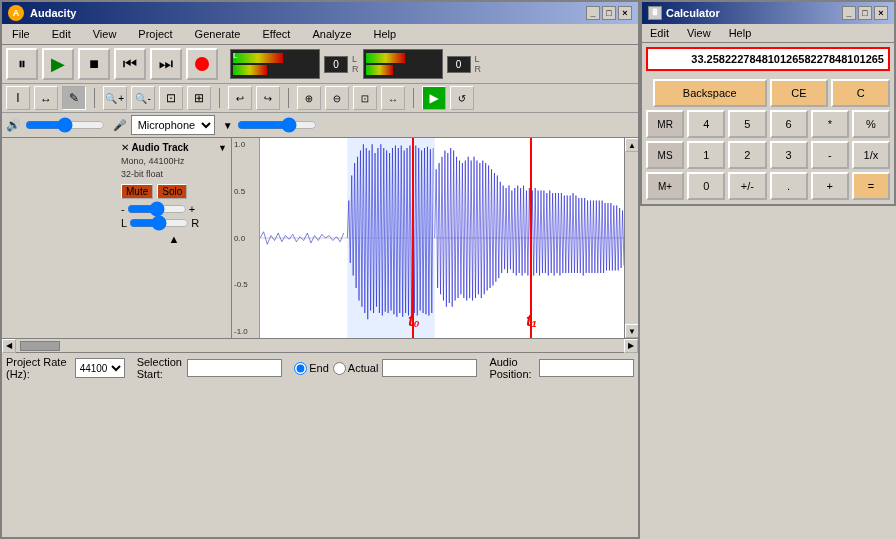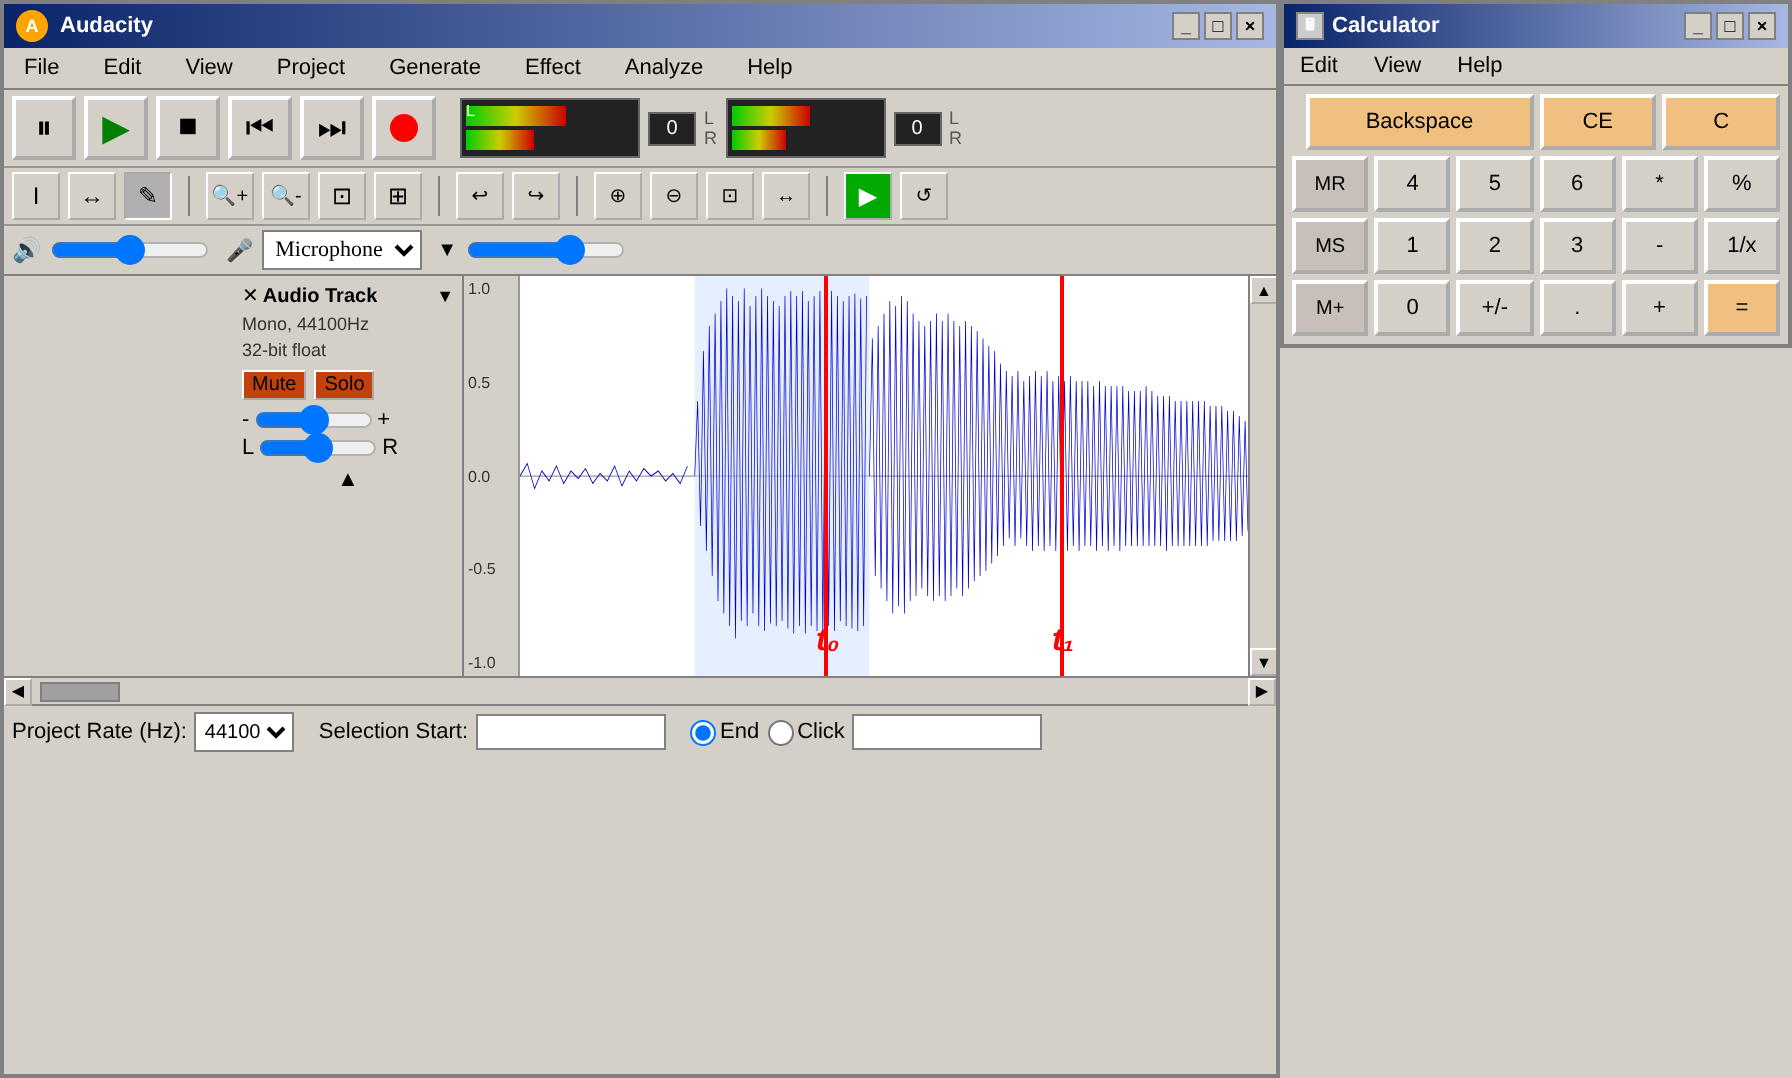--- a/index.html
+++ b/index.html
@@ -126,21 +126,21 @@
       padding: 2px 4px;
       gap: 4px;
       border-top: 1px solid #999;
     }
 
     .vol-icon { font-size: 12px; }
     input[type=range] { width: 80px; height: 12px; }
 
     .mic-select {
       height: 20px; font-size: 11px; background: white;
-      border: 1px solid #808080; padding: 0 2px; font-family: Liberation Serif, serif;
+      border: 1px solid #808080; padding: 0 2px;
     }
 
     .timeline-ruler {
       height: 18px;
       background: #d4d0c8;
       margin-left: 115px;
       border-bottom: 1px solid #808080;
       position: relative;
       overflow: hidden;
     }
@@ -557,25 +557,29 @@
       <input type="text" class="time-input" style="">
     </div>
 
     <div class="bottom-group">
       <label class="radio-label">
         <input type="radio" name="endlen" checked="" style="">
         <span>End</span>
       </label>
       <label class="radio-label">
         <input type="radio" name="endlen" style="">
-        <span>Click</span>
+        <span>Actual</span>
       </label>
       <input type="text" class="time-input" style="">
     </div>
 
+    <div class="bottom-group">
+      <span class="bottom-label">Audio Position:</span>
+      <input type="text" class="time-input" style="">
+    </div>
   </div>
 
 
 </div>
 
 <div class="calc-window">
 
   <div class="calc-title">
     <div class="calc-title-icon">🖩</div>
     <span>Calculator</span>
@@ -585,20 +589,23 @@
       <div class="calc-title-btn">×</div>
     </div>
   </div>
 
   <div class="calc-menu">
     <span class="calc-menu-item">Edit</span>
     <span class="calc-menu-item">View</span>
     <span class="calc-menu-item">Help</span>
   </div>
 
+  <div class="calc-display-row">
+    <input type="text" class="calc-display highlighted" value="33.25822278481012658227848101265" style="font-size: 11px;">
+  </div>
 
   <div class="calc-buttons">
 
     <div class="calc-row">
       <button class="calc-btn" style="flex:0;width:30px;opacity:0;"></button>
       <button class="calc-btn wide orange">Backspace</button>
       <button class="calc-btn orange">CE</button>
       <button class="calc-btn orange">C</button>
     </div>
 

